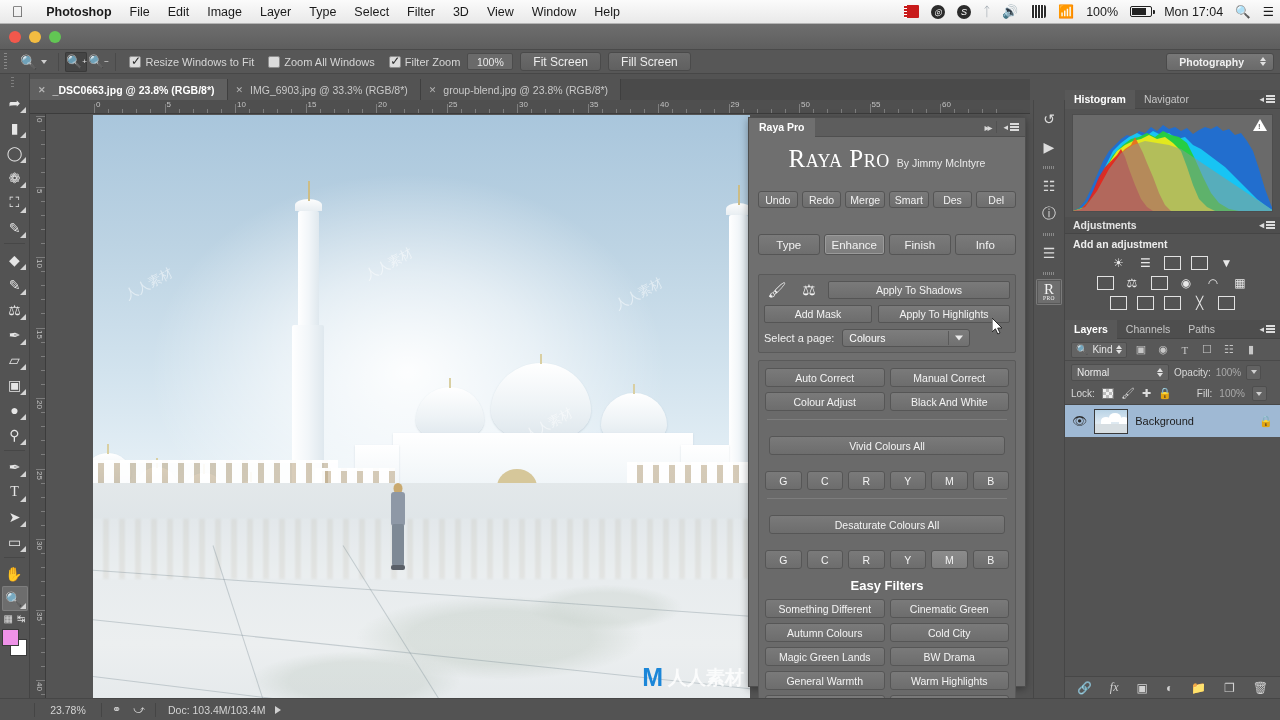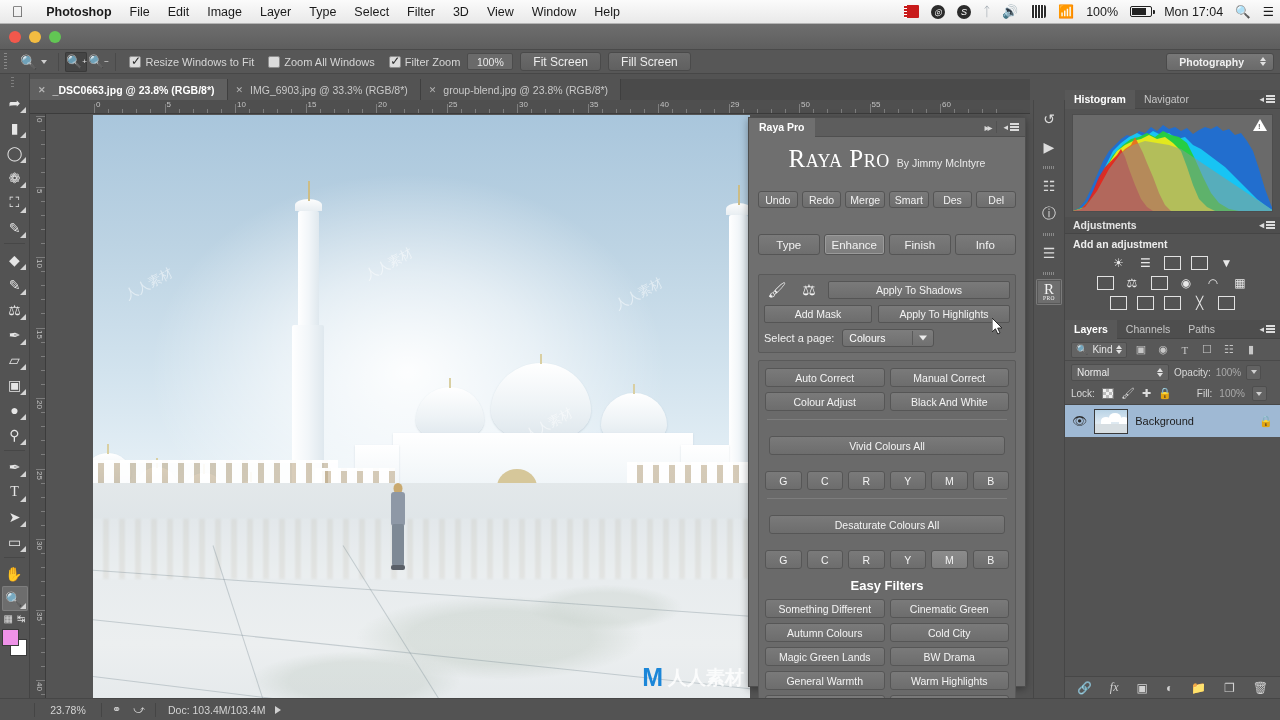--- a/index.html
+++ b/index.html
@@ -211,21 +211,21 @@
   .rsection { margin: 9px 9px 0; background: #6a6a6a; border: 1px solid #5a5a5a;
      border-radius: 2px; padding: 5px; }
   .iconrow { display:flex; align-items:center; gap: 6px; }
   .brushicon, .stampicon { width: 26px; height: 20px; display:flex; align-items:center;
      justify-content:center; color:#f2f2f2; font-size:15px; }
   .halfbtn { height: 18px; border: 1px solid #555; border-radius: 2px;
      background: linear-gradient(#7a7a7a,#6d6d6d); display:flex; align-items:center;
      justify-content:center; color:#f3f3f3; font-size:10.5px; }
   .selrow { display:flex; align-items:center; gap: 8px; margin-top: 6px; }
   .sellabel { font-size: 11px; color:#f0f0f0; }
-  .selbox { width: 92px; height: 18px; background: linear-gradient(#7d7d7d,#707070);
+  .selbox { width: 128px; height: 18px; background: linear-gradient(#7d7d7d,#707070);
      border:1px solid #545454; border-radius: 3px; display:flex; align-items:center;
      padding-left: 6px; color:#fff; font-size:10.5px; position:relative; }
   .selbox .divider { position:absolute; right: 20px; top:1px; bottom:1px; width:1px; background:#5a5a5a; }
   .selbox .dd { position:absolute; right: 6px; top:50%; transform:translateY(-50%);
      width:0;height:0;border-left:4px solid transparent;border-right:4px solid transparent;
      border-top:5px solid #ececec; }
   .cursor { position:absolute; left: 992px; top: 318px; width: 12px; height: 18px; z-index: 60; }
   .bigpanel { margin: 7px 9px 0; background:#6a6a6a; border:1px solid #5a5a5a; border-radius:2px;
      padding: 7px 6px 9px; }
   .grid2 { display:grid; grid-template-columns: 1fr 1fr; gap: 5px; }

